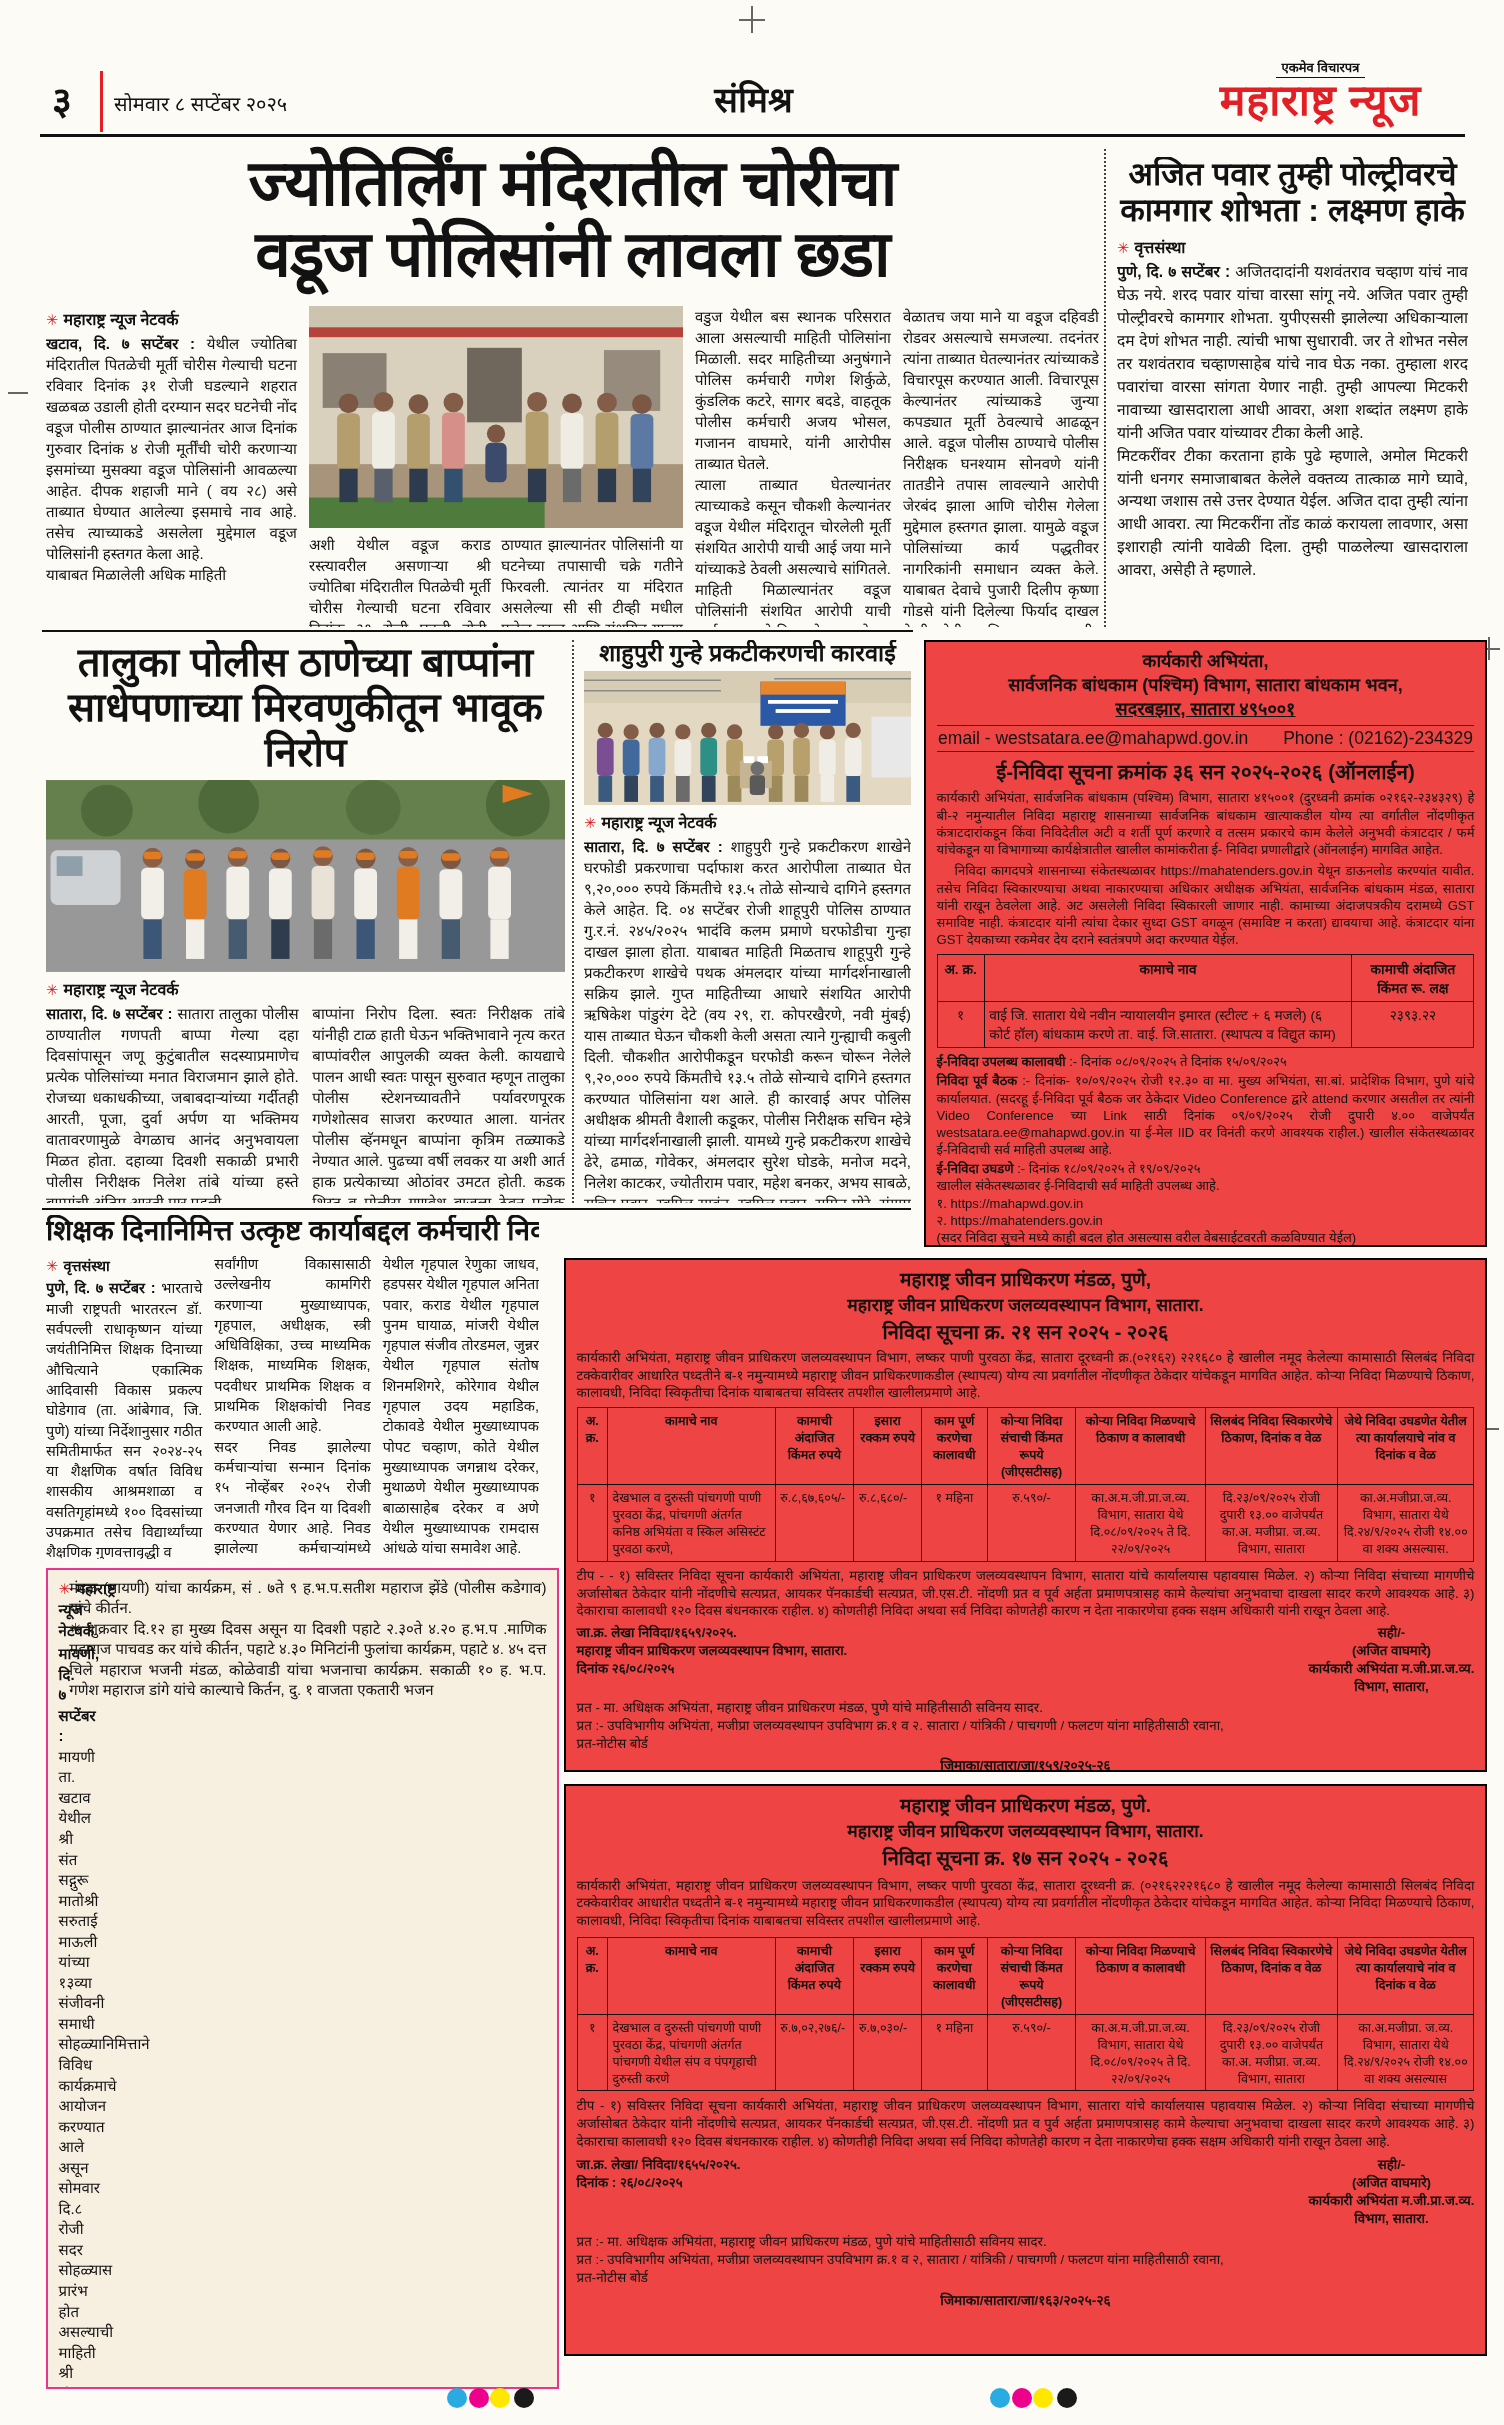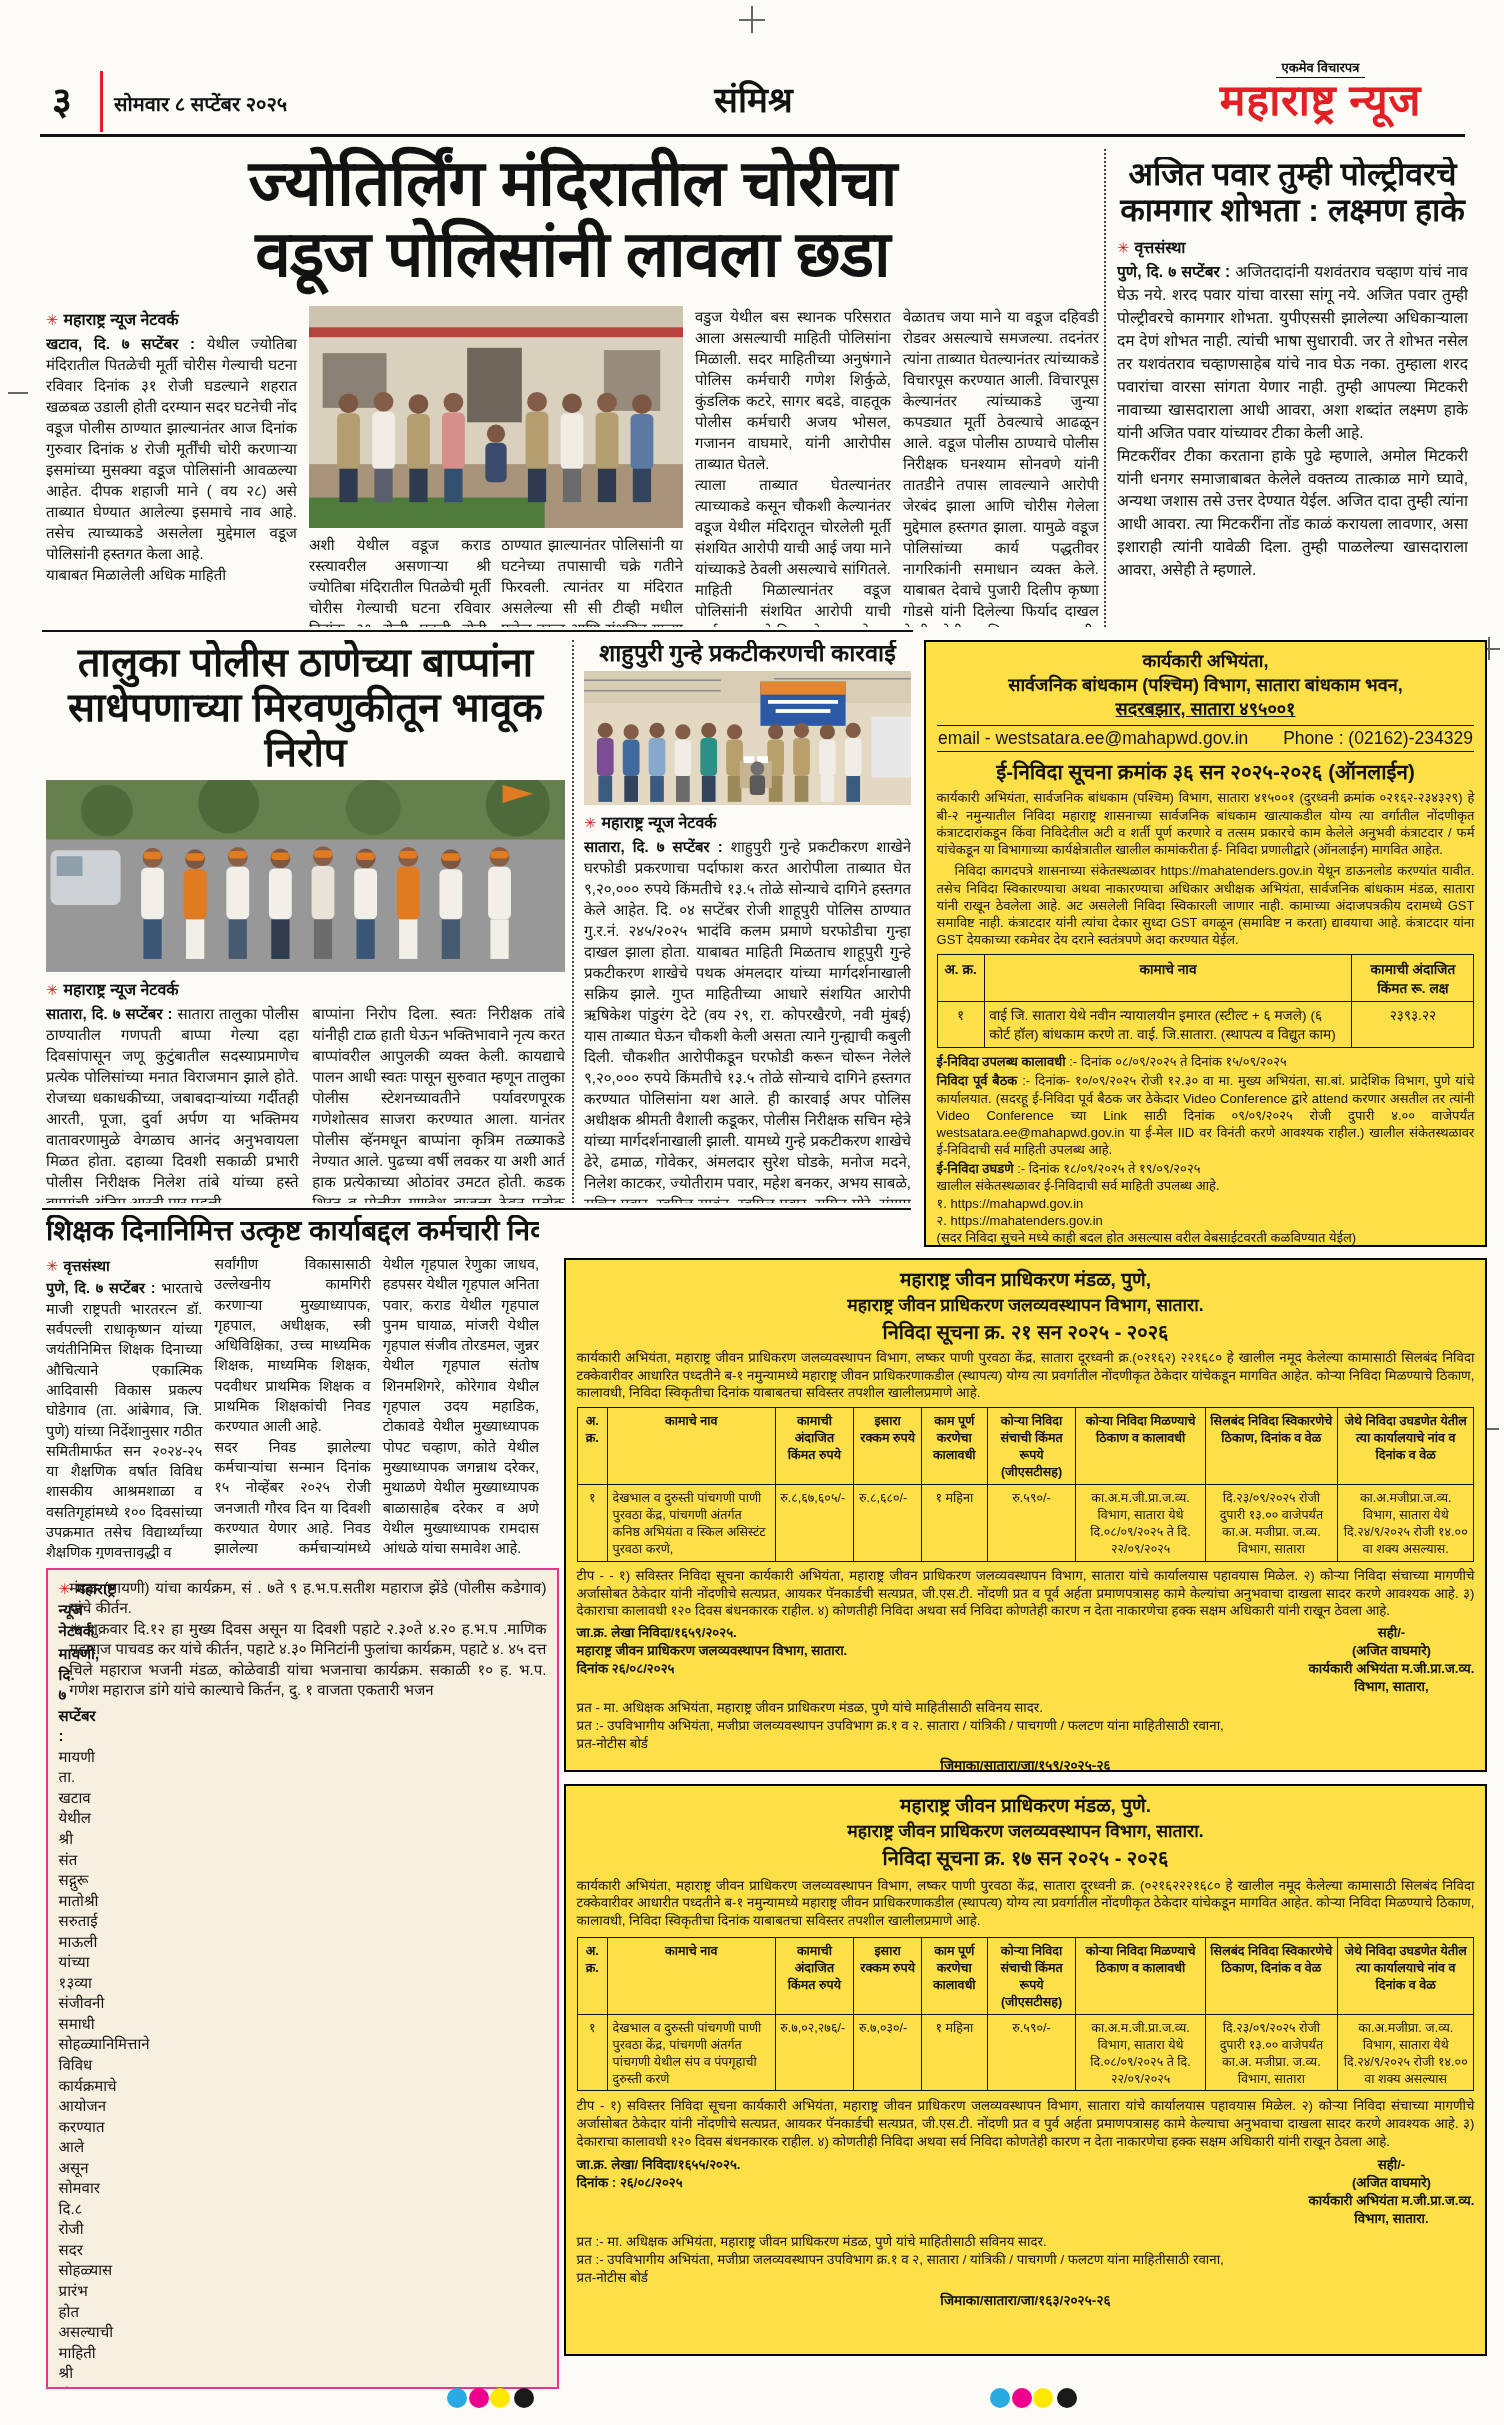--- a/index.html
+++ b/index.html
@@ -6,41 +6,41 @@
   .page{position:relative;width:1505px;height:2426px;background:#fcfbf6;color:#121212;
         font-family:"Liberation Sans","DejaVu Sans",sans-serif;overflow:hidden;}
   .abs{position:absolute;}
   .pre{white-space:pre-line;}
   .just{text-align:justify;}
   .ctr{text-align:center;}
   .b{font-weight:bold;}
   
   .pageno{left:52px;top:73px;font-size:38px;font-weight:800;}
   .redbar{left:100px;top:71px;width:3px;height:61px;background:#e31e24;}
-  .hdate{left:114px;top:90px;font-size:20px;font-weight:700;}
+  .hdate{left:114px;top:90px;font-size:20px;font-weight:400;}
   .hsection{left:624px;top:75px;width:259px;text-align:center;font-size:35px;font-weight:800;}
   .logoblk{right:40px;top:58px;width:289px;text-align:center;}
   .tagline{display:inline-block;font-size:13px;font-weight:700;border-bottom:1.5px solid #111;padding:0 6px 0.8px;}
   .logotext{font-size:43px;font-weight:800;color:#e31e24;letter-spacing:0.8px;line-height:1.05;}
   .hrule{left:40px;top:134px;width:1425px;height:3px;background:#111;}
   .rule{background:#111;height:2.3px;}
   .vdot{width:0;border-left:2.3px dotted #444;}
   
   .hl-main{left:46px;width:1053px;text-align:center;font-weight:800;font-size:64px;line-height:1.0;letter-spacing:-0.8px;}
   .hl2{font-weight:800;line-height:1.12;text-align:center;margin:0;}
   
   .body,.caption{font-size:15px;line-height:1.4;text-align:justify;}
   .byline{font-size:16px;font-weight:700;margin:1.5px 0 3px;}
   .star{color:#d61a1a;margin-right:5.3px;font-size:14.5px;}
   p{margin:0;}
   
   .photo{position:relative;overflow:hidden;background:#ccc;}
   .photo svg{display:block;}
   
-  .tbox{border:2.3px solid #000;background:#fde047;box-sizing:border-box;padding:6px 10.6px;overflow:hidden;}
+  .tbox{border:2.3px solid #000;background:#ef4444;box-sizing:border-box;padding:6px 10.6px;overflow:hidden;}
   .tbox .org{text-align:center;font-weight:700;}
   .emailrow{display:flex;justify-content:space-between;border-top:1.5px solid #111;border-bottom:1.5px solid #111;
             font-size:17.5px;padding:2.3px 1.5px;margin:4.6px 0;}
   .ttitle{text-align:center;font-weight:800;margin:4.6px 0;}
   .tsm{font-size:13px;line-height:1.33;text-align:justify;}
   table.tnd{width:100%;border-collapse:collapse;table-layout:fixed;margin:5.3px 0;}
   table.tnd th,table.tnd td{border:1.5px solid #111;padding:3.8px 4.6px;vertical-align:top;}
   table.tnd th{font-weight:700;text-align:center;}
   .tfoot{display:flex;justify-content:space-between;margin-top:6px;}
   .sig{text-align:center;}

